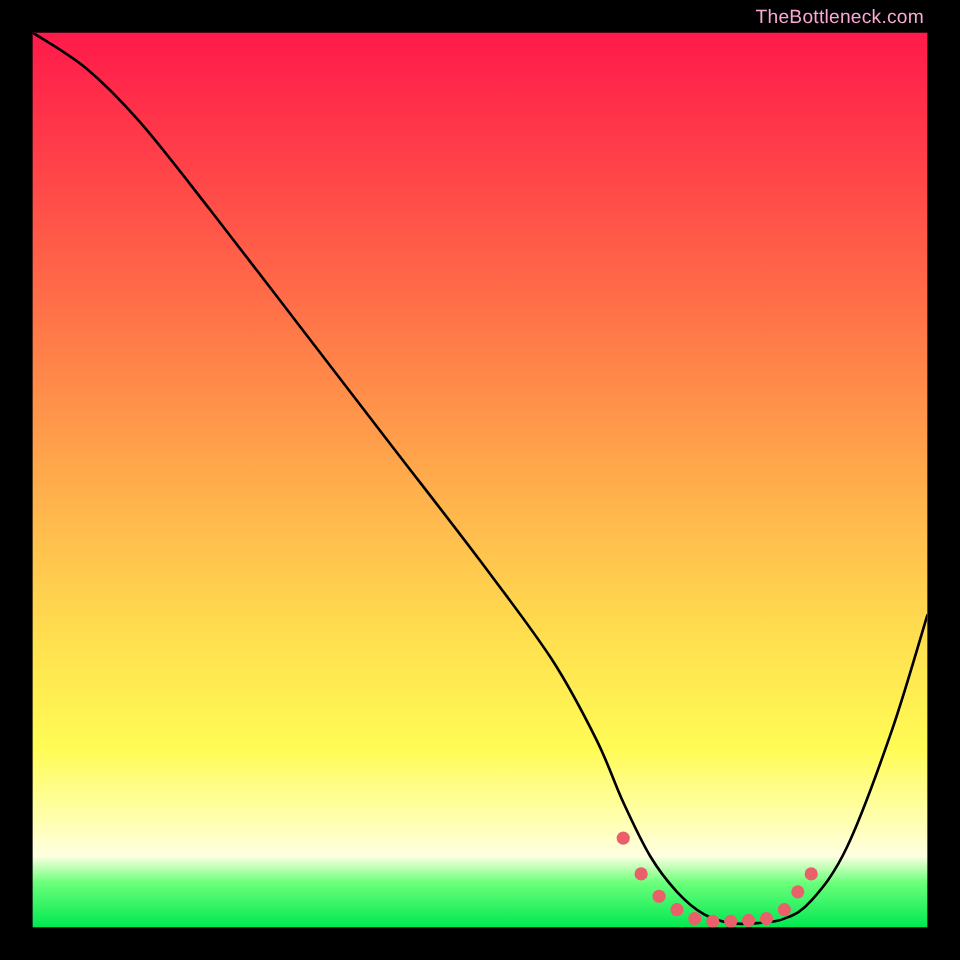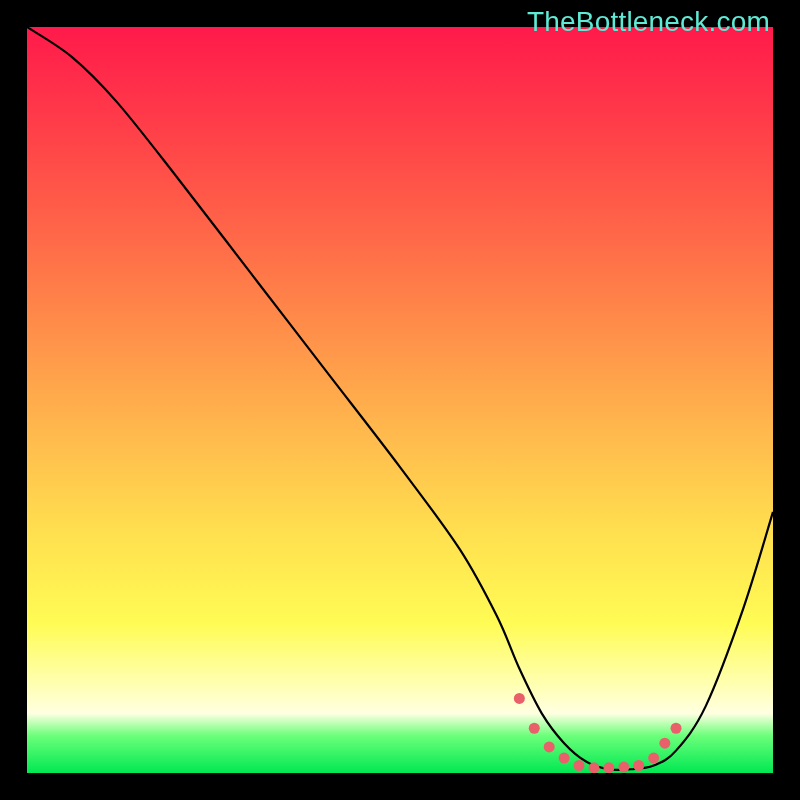--- a/index.html
+++ b/index.html
@@ -11,21 +11,21 @@
       #ff6848 28%,
       #ff934a 42%,
       #ffbb4d 55%,
       #ffe04f 68%,
       #fffc55 80%,
       #ffffb0 88%,
       #ffffe2 92%,
       #6bff7a 95%,
       #00e852 100%);
   }
-  .watermark{position:absolute;top:6px;right:30px;color:#5eead4;font-size:28px;font-weight:500;letter-spacing:.2px}
+  .watermark{position:absolute;top:6px;right:30px;color:#f9a8d4;font-size:16px;font-weight:500;letter-spacing:.2px}
   svg.curve{position:absolute;inset:0}
   .curve path{fill:none;stroke:#000;stroke-width:2.2}
   .dots circle{fill:#e9606b}
 </style>
 </head>
 <body>
 
 <div class="frame">
   <div class="gradient"></div>
 

